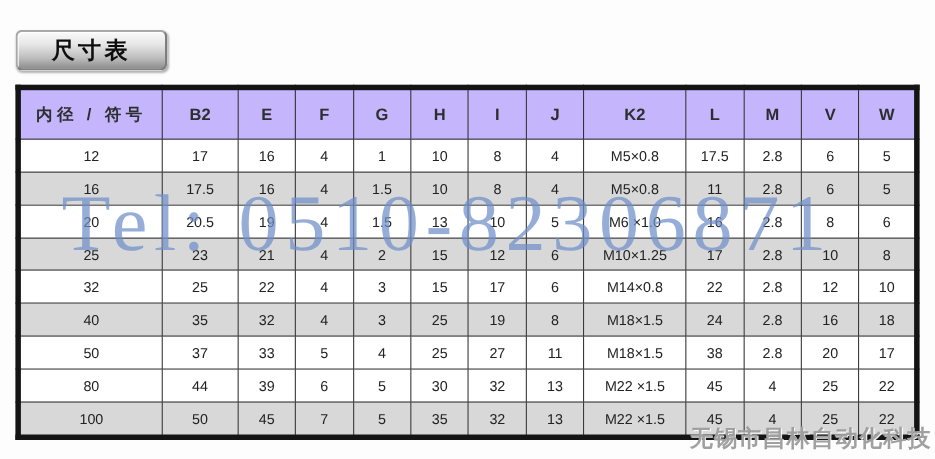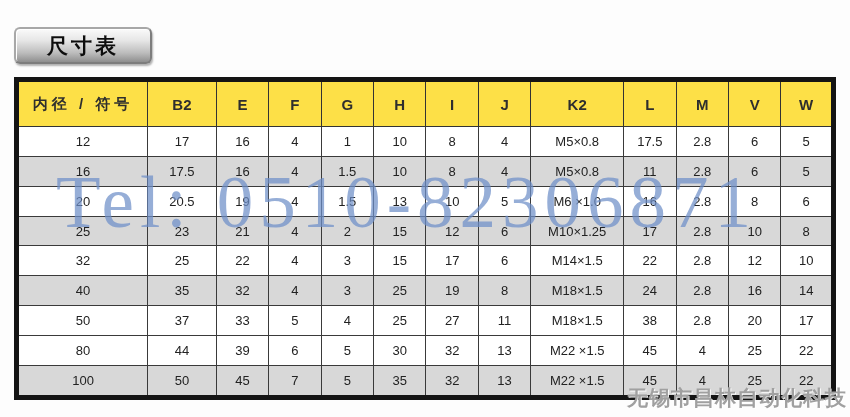--- a/index.html
+++ b/index.html
@@ -39,21 +39,21 @@
     position: absolute;
     left: 14px;
     top: 77px;
     width: 822px;
     height: 323px;
     border-collapse: collapse;
     table-layout: fixed;
     border: 5px solid #141414;
   }
   table.dim-table th {
-    background: #fde047;
+    background: #c4b5fd;
     color: #2e2e2e;
     font-size: 15px;
     font-weight: bold;
     border: 1.5px solid #333333;
     height: 44px;
     padding: 0;
   }
   table.dim-table th.first {
     letter-spacing: 4px;
   }
@@ -203,40 +203,40 @@
         </tr>
         <tr>
           <td>32</td>
           <td>25</td>
           <td>22</td>
           <td>4</td>
           <td>3</td>
           <td>15</td>
           <td>17</td>
           <td>6</td>
-          <td>M14×1.5</td>
+          <td>M14×0.8</td>
           <td>22</td>
           <td>2.8</td>
           <td>12</td>
           <td>10</td>
         </tr>
         <tr class="alt">
           <td>40</td>
           <td>35</td>
           <td>32</td>
           <td>4</td>
           <td>3</td>
           <td>25</td>
           <td>19</td>
           <td>8</td>
           <td>M18×1.5</td>
           <td>24</td>
           <td>2.8</td>
           <td>16</td>
-          <td>14</td>
+          <td>18</td>
         </tr>
         <tr>
           <td>50</td>
           <td>37</td>
           <td>33</td>
           <td>5</td>
           <td>4</td>
           <td>25</td>
           <td>27</td>
           <td>11</td>

